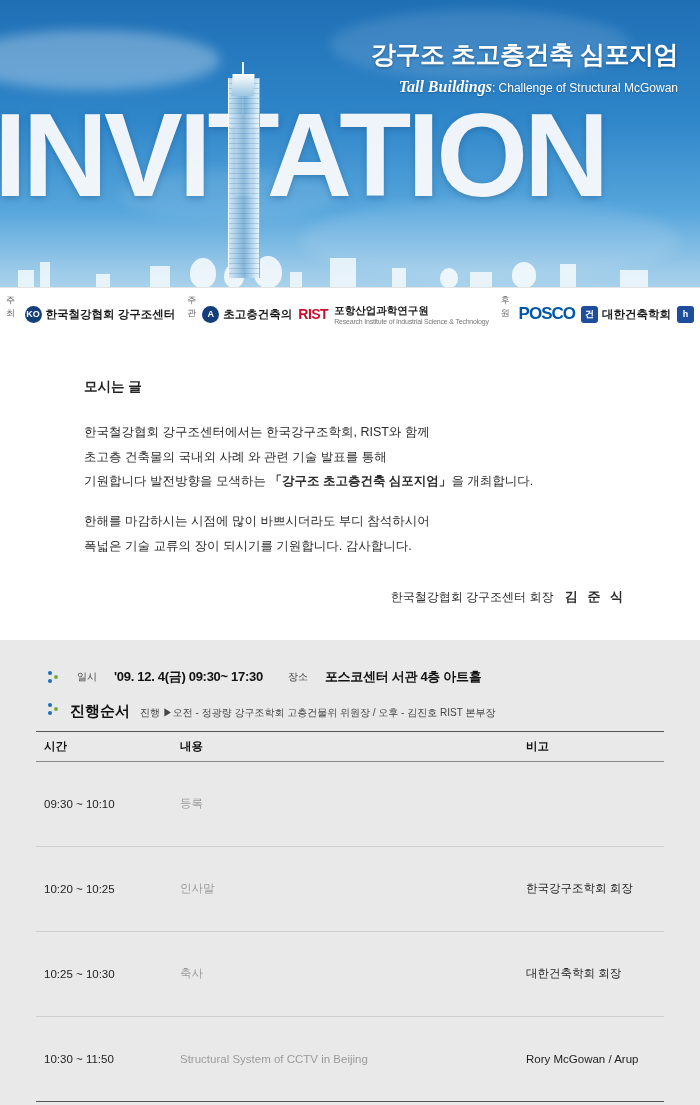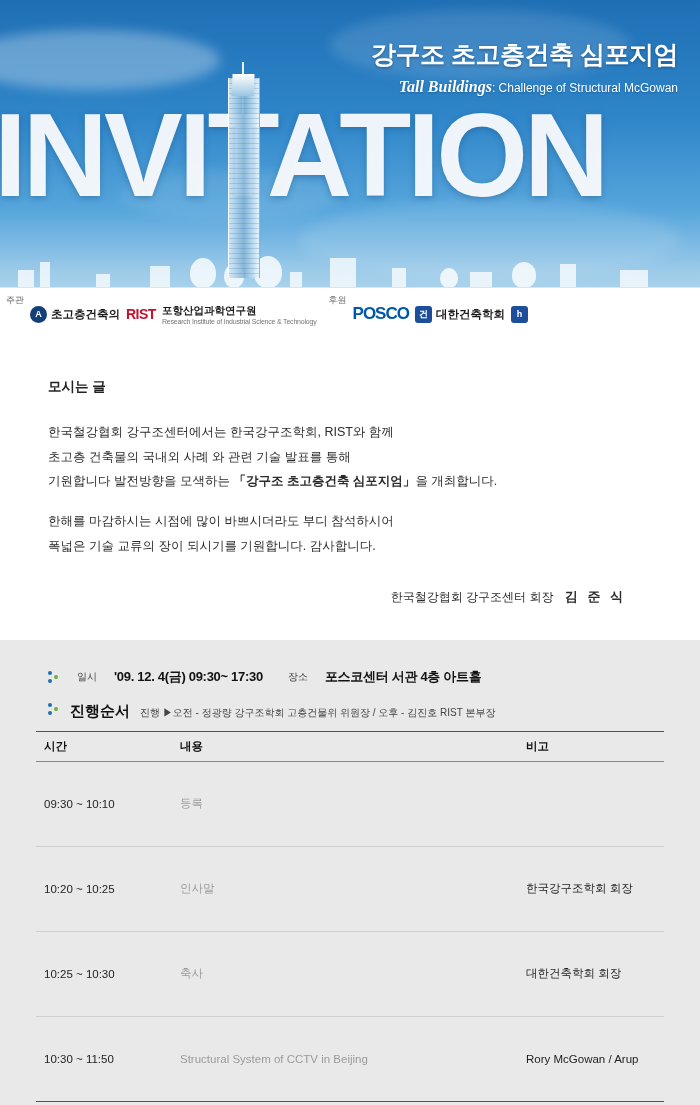--- a/index.html
+++ b/index.html
@@ -86,21 +86,21 @@
   .logo .mark{
     width:17px;height:17px;border-radius:50%;background:#123f7a;color:#fff;
     font-size:9px;display:flex;align-items:center;justify-content:center;font-weight:bold;
   }
   .logo.sq .mark{border-radius:3px;background:#1d4e9b;}
   .logo.red{color:#c8102e;font-size:14px;letter-spacing:-.5px;}
   .logo.posco{color:#0057a8;font-size:17px;font-weight:bold;letter-spacing:-1px;}
   .sub{font-size:7px;color:#777;font-weight:normal;display:block;letter-spacing:-.2px;}
 
   
-  .greeting{padding:34px 74px 30px 48px;font-size:12.5px;line-height:1.95;color:#2b2b2b;background:#fff;}
+  .greeting{padding:34px 74px 30px 84px;font-size:12.5px;line-height:1.95;color:#2b2b2b;background:#fff;}
   .greeting h3{margin:0 0 20px 0;font-size:13.5px;font-weight:bold;color:#222;}
   .greeting p{margin:0 0 16px 0;}
   .greeting .strong{font-weight:bold;}
   .sign{text-align:right;margin-top:26px;font-size:12px;}
   .sign b{font-size:13px;letter-spacing:3px;margin-left:8px;}
 
   
   .program{background:#e9e9e9;padding:22px 36px 30px 36px;}
   .info-line{display:flex;align-items:center;gap:17px;margin:6px 0 16px 12px;}
   .dots{display:inline-block;width:12px;height:14px;position:relative;}
@@ -165,20 +165,27 @@
 
     <div class="hero-title">
       <div class="t1">강구조 초고층건축 심포지엄</div>
       <div class="t2">
         <b>Tall Buildings</b><span>: Challenge of Structural McGowan</span>
       </div>
     </div>
 
     <div class="sponsor-bar">
       <div class="sp-group">
+        <span class="sp-label">주최</span>
+        <span class="logo">
+          <span class="mark">KO</span>
+          <span>한국철강협회 강구조센터</span>
+        </span>
+      </div>
+      <div class="sp-group">
         <span class="sp-label">주관</span>
         <span class="logo">
           <span class="mark">A</span>
           <span>초고층건축의</span>
         </span>
         <span class="logo red">
           <span>RIST</span>
         </span>
         <span class="logo" style="font-size:10.5px;">
           <span>

